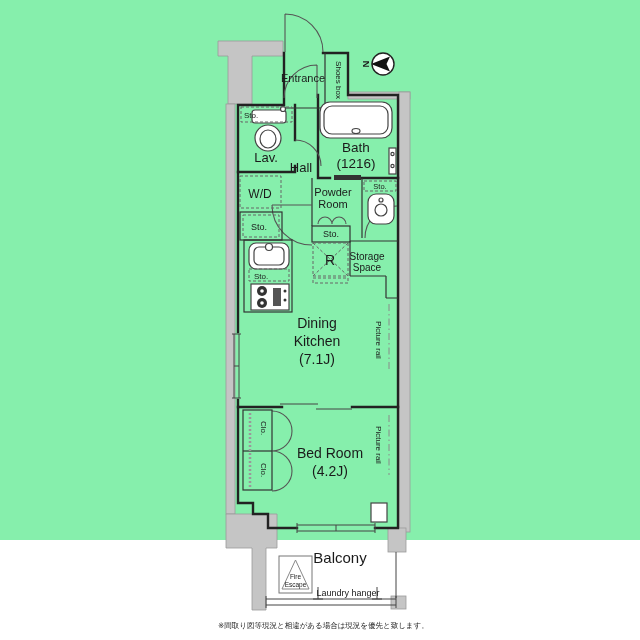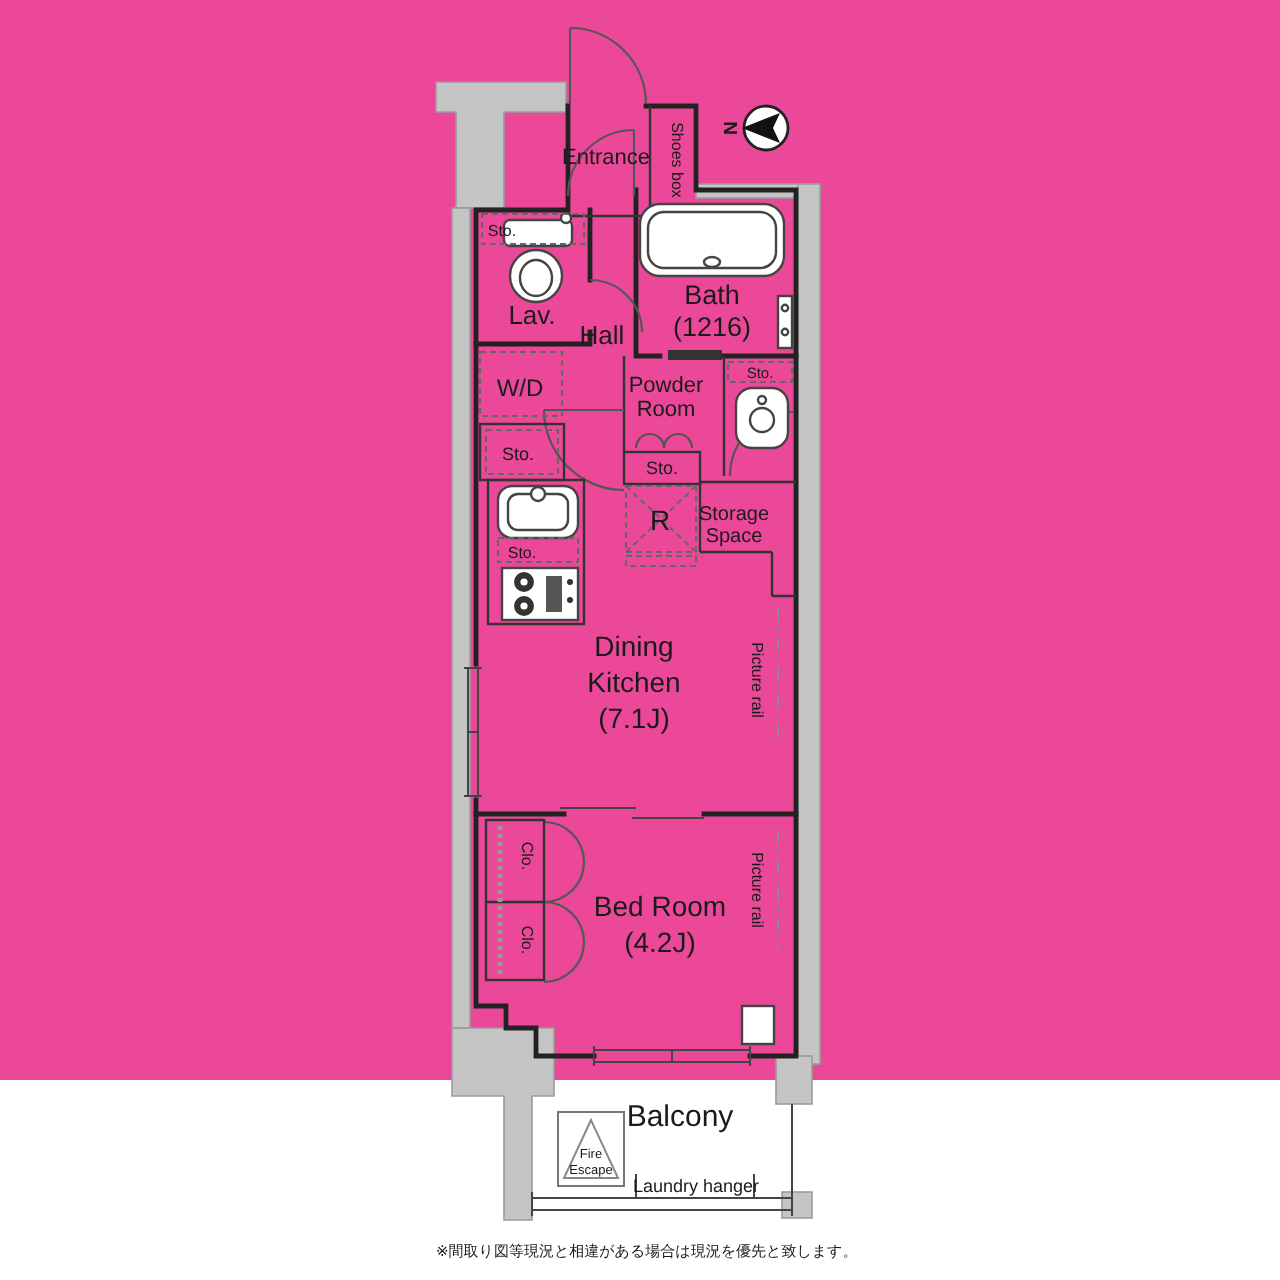--- a/index.html
+++ b/index.html
@@ -1,16 +1,16 @@
 <!DOCTYPE html>
 <html><head>
 <meta charset="utf-8">
 <style>
   html,body{margin:0;padding:0;background:#ffffff;width:640px;height:640px;overflow:hidden}
-  #stage{position:relative;width:640px;height:540px;background:#ec4899}
+  #stage{position:relative;width:640px;height:540px;background:#86efac}
   svg{position:absolute;left:0;top:0}
   text{font-family:"Liberation Sans","DejaVu Sans",sans-serif;fill:#1a1a1a}
   .w{stroke:#222;stroke-width:2.4;fill:none;stroke-linecap:square}
   .w1{stroke:#333;stroke-width:1.2;fill:none}
   .d{stroke:#555;stroke-width:1.1;fill:none}
   .dash{stroke:#666;stroke-width:1;fill:none;stroke-dasharray:3 2}
   .fix{stroke:#444;stroke-width:1.2;fill:#fff}
   .gray{fill:#c5c5c5;stroke:#9b9b9b;stroke-width:0.8}
   .rail{stroke:#8a8a8a;stroke-width:1;fill:none;stroke-dasharray:7 3 1.5 3}
   .thin{stroke:#444;stroke-width:1;fill:none}

